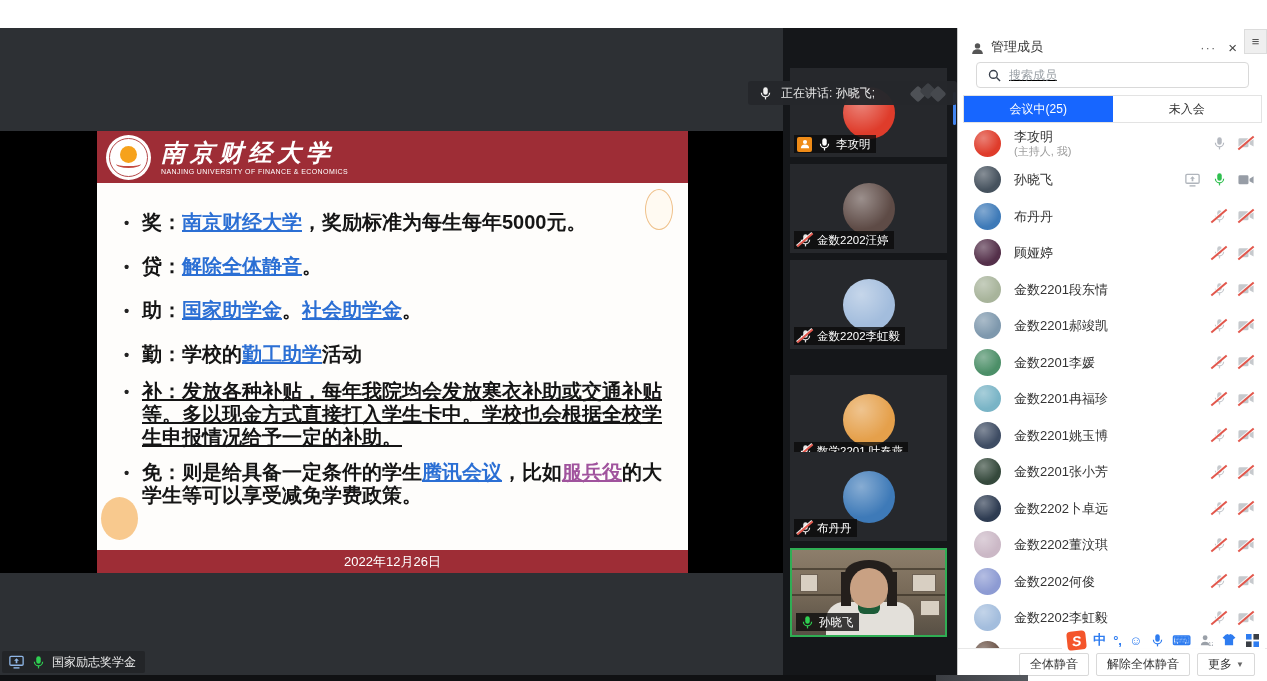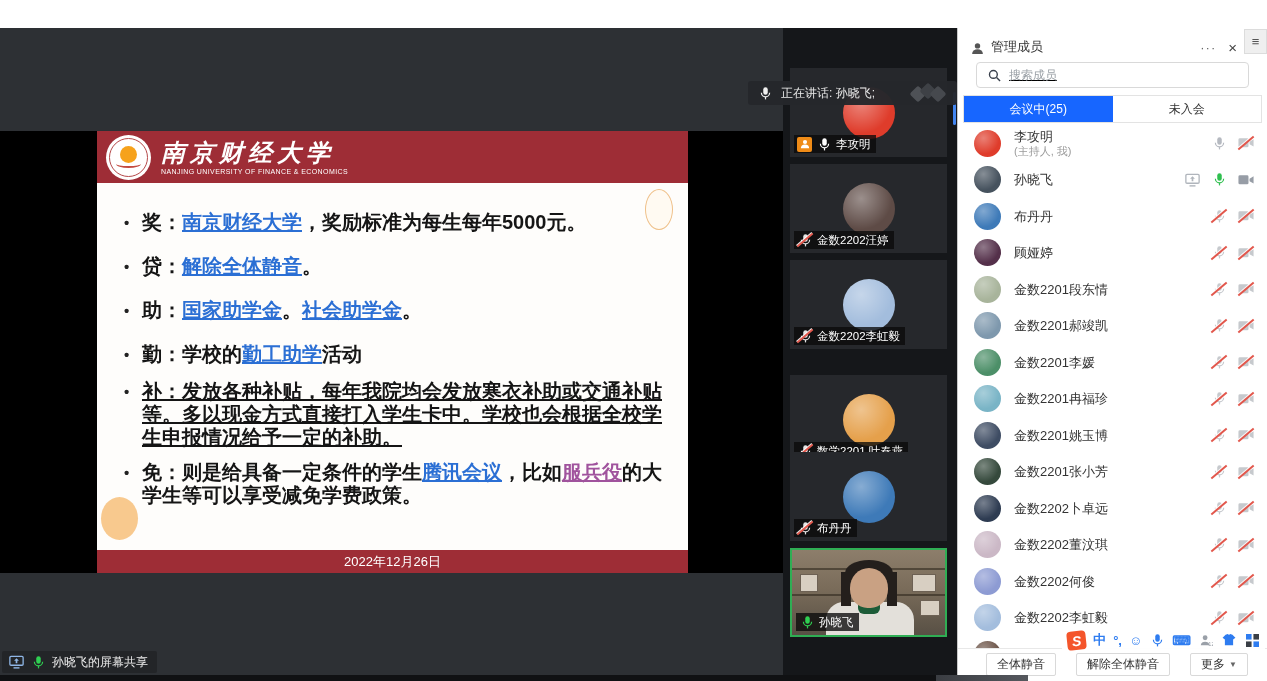--- a/index.html
+++ b/index.html
@@ -101,21 +101,21 @@
   .icon-wrap svg { display:block; }
   .slash::after { content:""; position:absolute; left:-2px; top:7px; width:20px; height:2px; background:#e2574c; transform:rotate(-40deg); box-shadow:0 -1px 0 rgba(255,255,255,.9); }
   .mic-on { color:#b5b9c0; } .mic-speaking { color:#2fbf4f; } .mic-muted { color:#c6c9cd; }
   .cam-on { color:#979da6; } .cam-off { color:#c6c9cd; }
   .share-ic { color:#b0b5bc; }
   .tile-label .mic-on { color:#fff; } .tile-label .mic-muted { color:#e3e3e3; } .tile-label .mic-speaking { color:#2fd052; }
   .share-pill .share-ic { color:#8fb6e6; } .share-pill .mic-speaking { color:#2fd052; }
   .toast .mic-on { color:#f0f0f0; }
 
   
-  .panel-footer { height:33px; border-top:1px solid #e8e8e8; display:flex; align-items:flex-start; justify-content:flex-end; gap:20px; padding:4px 19px 0; background:#fff; }
+  .panel-footer { height:33px; border-top:1px solid #e8e8e8; display:flex; align-items:flex-start; justify-content:flex-end; gap:7px; padding:4px 12px 0; background:#fff; }
   .pf-btn { height:23px; padding:0 10px; background:#fff; border:1px solid #d9d9d9; border-radius:2px; font-size:12px; color:#333; font-family:inherit; display:flex; align-items:center; gap:4px; cursor:default; }
   .pf-arrow { font-size:8px; color:#666; }
   .ime-bar { position:absolute; right:2px; bottom:30px; height:22px; display:flex; align-items:center; gap:7px; padding:0 5px; background:rgba(255,255,255,.95); z-index:8; }
   .ime-glyph { font-size:13px; font-weight:bold; color:#2e7cf0; }
   .sogou-s { width:19px; height:19px; background:#f4552b; border-radius:4px; color:#fff; font-weight:bold; font-style:italic; font-size:14px; display:flex; align-items:center; justify-content:center; transform:rotate(-6deg); }
 
   
   .bottom-strip { position:absolute; left:0; bottom:0; height:6px; width:1267px; z-index:5; }
   .bs-black { position:absolute; left:0; bottom:0; width:936px; height:6px; background:#101113; }
   .bs-gray { position:absolute; left:936px; bottom:0; width:92px; height:6px; background:linear-gradient(90deg,#3a3d42,#55585e); }
@@ -174,21 +174,21 @@
             <line x1="4.8" y1="13.8" x2="11.2" y2="13.8" stroke="currentColor" stroke-width="1.5"></line>
           </svg>
         </span>
       <span class="icon-wrap mic-speaking">
           <svg viewBox="0 0 16 16" width="15" height="15">
             <rect x="5.6" y="1.4" width="4.8" height="8" rx="2.4" fill="currentColor"></rect>
             <path d="M3.6 7.2a4.4 4.4 0 0 0 8.8 0" fill="none" stroke="currentColor" stroke-width="1.3"></path>
             <line x1="8" y1="11.7" x2="8" y2="14.3" stroke="currentColor" stroke-width="1.3"></line>
           </svg>
         </span>
-      <span>孙晓飞的屏幕共享</span>
+      <span>国家励志奖学金</span>
     </div>
   </div>
 
   <div class="strip">
     <span class="strip-scrollbar"></span>
   <div class="tile" style="top: 40px;">
         <span class="tile-avatar" style="background-color: rgb(223, 60, 43);"></span>
         <span class="tile-label">
           <span class="host-badge">
             <svg viewBox="0 0 14 14" width="10" height="10">

